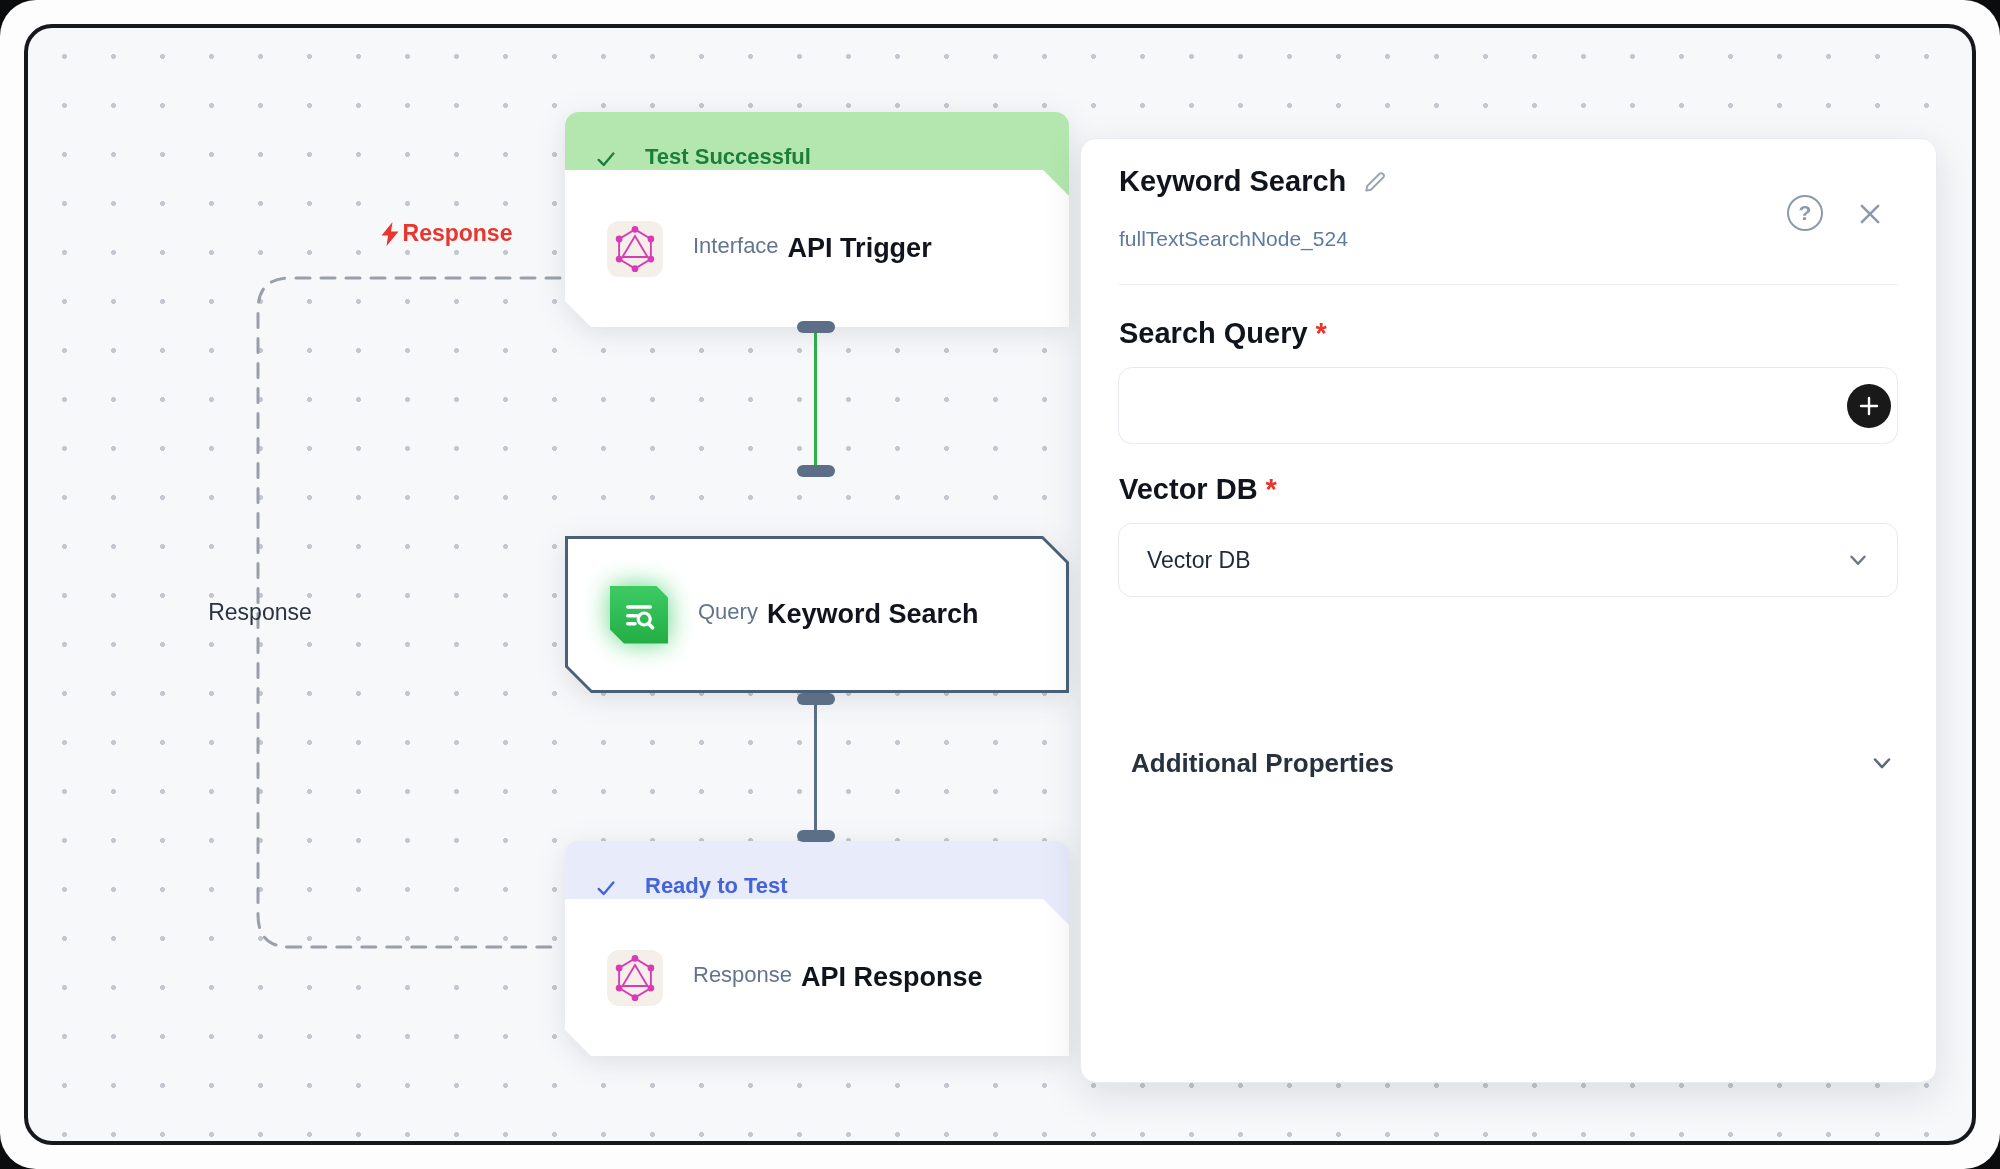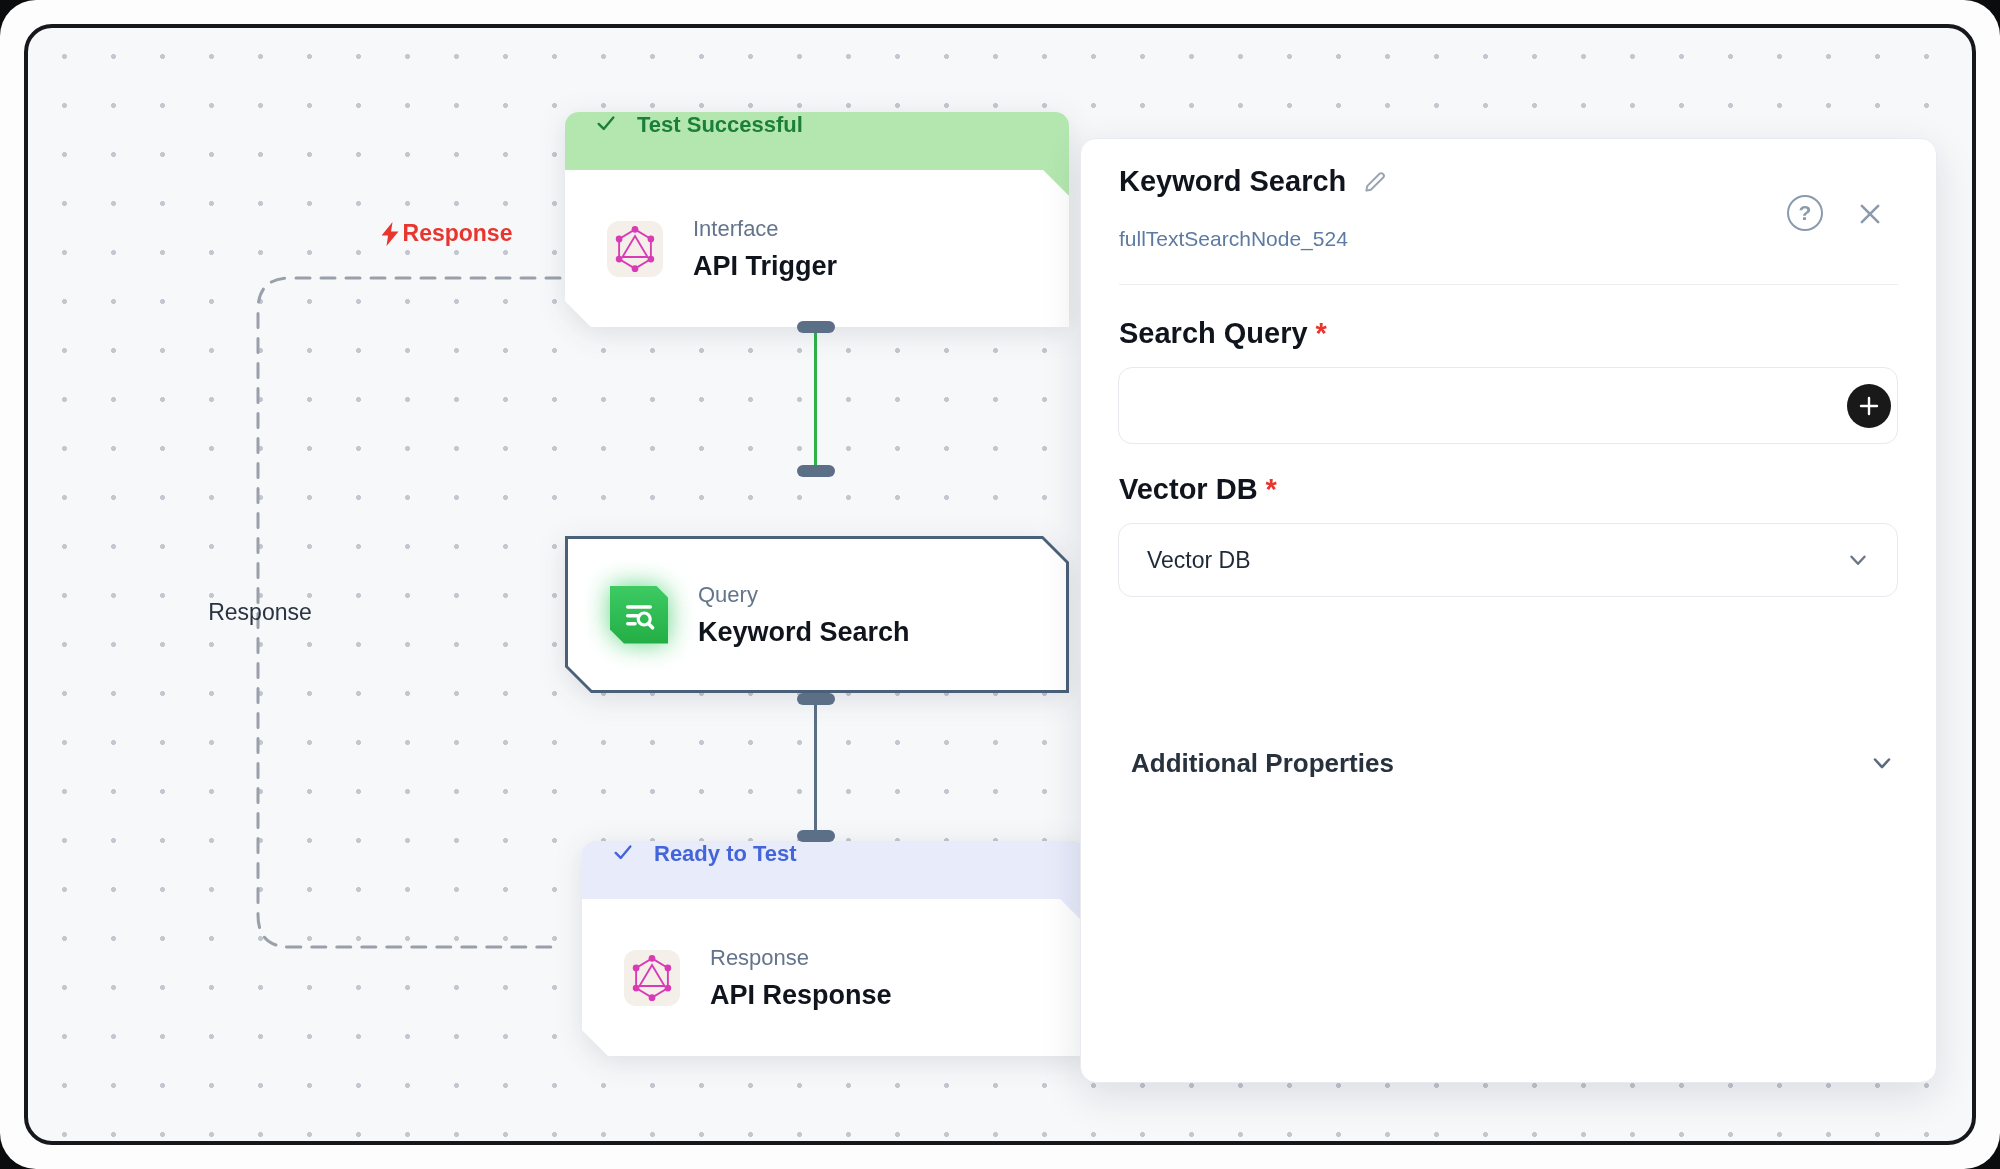--- a/index.html
+++ b/index.html
@@ -26,21 +26,21 @@
   .trigger-label { left:419px; top:192px; transform:translateX(-50%);
     display:flex; align-items:center; gap:4px; color:#e8352e;
     font-size:23px; font-weight:600; }
   .response-label { left:232px; top:571px; transform:translateX(-50%);
     color:#2a3342; font-size:23px; }
 
   .node { position:absolute; left:537px; width:504px; height:215px; z-index:2;
     filter: drop-shadow(0 6px 14px rgba(30,41,59,.12)); }
   .node-banner { position:absolute; left:0; top:0; width:100%; height:92px;
     border-radius:14px 14px 10px 10px; display:flex; align-items:flex-start; }
-  .banner-row { height:58px; display:flex; align-items:flex-start; gap:20px; padding-left:30px;
+  .banner-row { height:58px; display:flex; align-items:flex-end; gap:28px; padding-left:30px;
     font-size:22px; font-weight:600; }
   .banner-green  { background:#b4e7af; } .banner-green  .banner-row { color:#1b7f3b; }
   .banner-yellow { background:#f9e88c; } .banner-yellow .banner-row { color:#8c6d1a; }
   .banner-blue   { background:#e7ebfa; } .banner-blue   .banner-row { color:#4465d9; }
 
   .node-card { position:absolute; left:0; top:58px; width:504px; height:157px;
     background:#ffffff;
     clip-path: polygon(0 0, calc(100% - 26px) 0, 100% 26px, 100% 100%, 26px 100%, 0 calc(100% - 26px)); }
   .node-card.selected { background:#4a6078; }
   .node-card-inner { position:absolute; inset:0; background:#ffffff;
@@ -48,21 +48,21 @@
     display:flex; align-items:center; padding-left:42px; gap:30px; }
   .node-card.selected .node-card-inner { inset:3px;
     clip-path: polygon(0 0, calc(100% - 24px) 0, 100% 24px, 100% 100%, 24px 100%, 0 calc(100% - 24px)); }
 
   .node-icon-box { width:56px; height:56px; border-radius:12px; background:#f4efe9;
     display:flex; align-items:center; justify-content:center; flex:0 0 auto; }
   .kw-glow { filter: drop-shadow(0 0 13px rgba(46,200,90,.75)); }
   .kw-icon-box { width:58px; height:58px; background:linear-gradient(180deg,#3ecb63,#23ad45);
     clip-path: polygon(0 0, calc(100% - 12px) 0, 100% 12px, 100% 100%, 14px 100%, 0 calc(100% - 14px));
     display:flex; align-items:center; justify-content:center; }
-  .node-texts { display:flex; flex-direction:column; gap:9px; }
+  .node-texts { display:flex; flex-direction:row; gap:9px; }
   .node-category { font-size:22px; color:#64748b; font-weight:500; }
   .node-title { font-size:27px; color:#10151d; font-weight:700; }
 
   .port { position:absolute; width:38px; height:12px; border-radius:6px; background:#5b7086; z-index:3; }
   .edge { position:absolute; width:3px; z-index:1; }
 
   
   .panel { position:absolute; left:1052px; top:110px; width:857px; height:945px; z-index:5;
     background:#ffffff; border:1px solid #e9ebf0; border-radius:16px;
     box-shadow: 0 12px 40px rgba(16,24,40,.12); }
@@ -179,21 +179,21 @@
             </div>
           </div>
           <div class="node-texts">
             <div class="node-category">Query</div>
             <div class="node-title">Keyword Search</div>
           </div>
         </div>
       </div>
     </div>
 
-    <div class="node" style="top:813px;margin-left:17px;">
+    <div class="node" style="top:813px;">
       <div class="node-banner banner-blue">
         <div class="banner-row">
           <svg width="22" height="22" viewBox="0 0 24 24">
             <polyline points="4,13 9.5,18.5 20,6" fill="none" stroke="#4465d9" stroke-width="2.6" stroke-linecap="round" stroke-linejoin="round"></polyline>
           </svg>
           <span>Ready to Test</span>
         </div>
       </div>
       <div class="node-card">
         <div class="node-card-inner">

